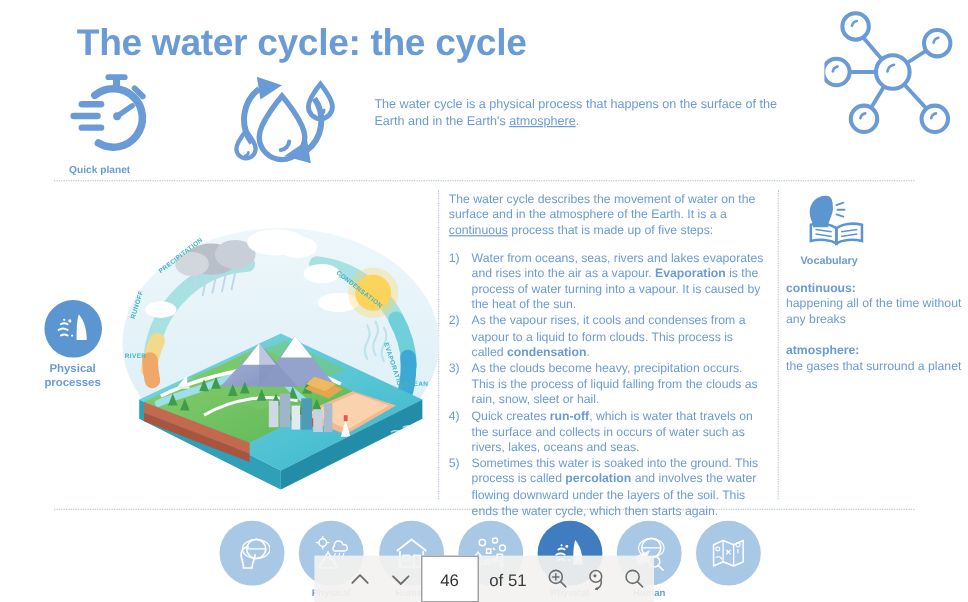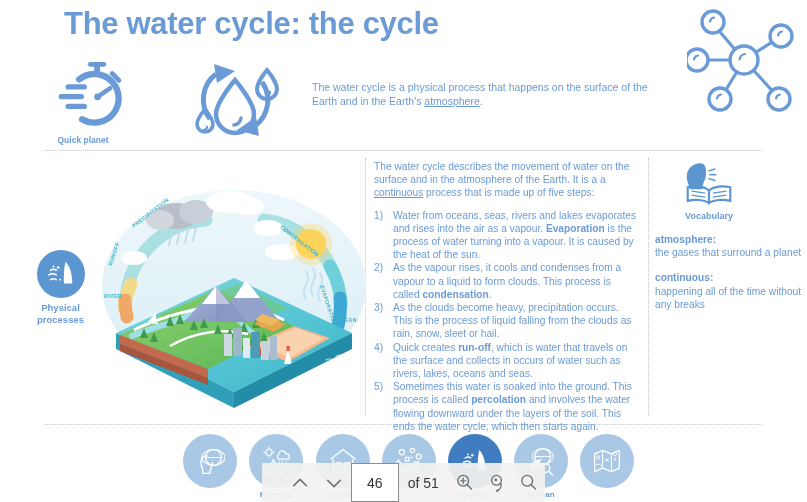--- a/index.html
+++ b/index.html
@@ -16,21 +16,21 @@
   .page {
     position: absolute;
     inset: 0;
     background: #ffffff;
   }
 
   
   .page-title {
     position: absolute;
     left: 64px;
-    top: 6px;
+    top: 18px;
     font-size: 31px;
     font-weight: bold;
     color: #6b9bd6;
     letter-spacing: -0.3px;
     white-space: nowrap;
   }
 
   .hub-icon {
     position: absolute;
     right: 8px;
@@ -162,21 +162,21 @@
   
   .vocab-col {
     position: absolute;
     left: 655px;
     top: 160px;
     width: 148px;
     color: #6b9bd6;
   }
   #vocabulary-badge {
     width: 84px;
-    text-align: center;
+    text-align: left;
     margin-left: 12px;
   }
   #vocabulary-badge .cap {
     display: block;
     font-size: 9px;
     font-weight: bold;
     color: #6b9bd6;
     margin-top: 2px;
   }
   .vocab-entry {
@@ -538,22 +538,22 @@
             <line x1="13" y1="32" x2="27" y2="34"></line>
             <line x1="13" y1="36" x2="27" y2="38"></line>
             <line x1="35" y1="34" x2="49" y2="32"></line>
             <line x1="35" y1="38" x2="49" y2="36"></line>
           </g>
         </svg>
       </span>
       <span class="cap">Vocabulary</span>
     </div>
     <div id="vocab-entries">
+        <div class="vocab-entry"><span class="term">continuous:</span><span>happening all of the time without any breaks</span></div>
         <div class="vocab-entry"><span class="term">atmosphere:</span><span>the gases that surround a planet</span></div>
-        <div class="vocab-entry"><span class="term">continuous:</span><span>happening all of the time without any breaks</span></div>
       </div>
   </div>
 
   <div class="footer-strip" id="footer-strip">
       <div class="foot-item" style="left: 172px;"><div class="foot-circle">
           <svg viewBox="0 0 34 34" width="30" height="30">
             <circle cx="21" cy="13" r="9" fill="none" stroke="#fff" stroke-width="1.6"></circle>
             <path d="M12 13 h18 M21 4 a13 9 0 0 1 0 18 a13 9 0 0 1 0 -18" fill="none" stroke="#fff" stroke-width="1.2"></path>
             <path d="M14 11 C8 11 6 16 7 21 C8 25 9 27 9 31 L17 31 C17 25 20 23 20 18" fill="none" stroke="#fff" stroke-width="1.6"></path>
           </svg>

